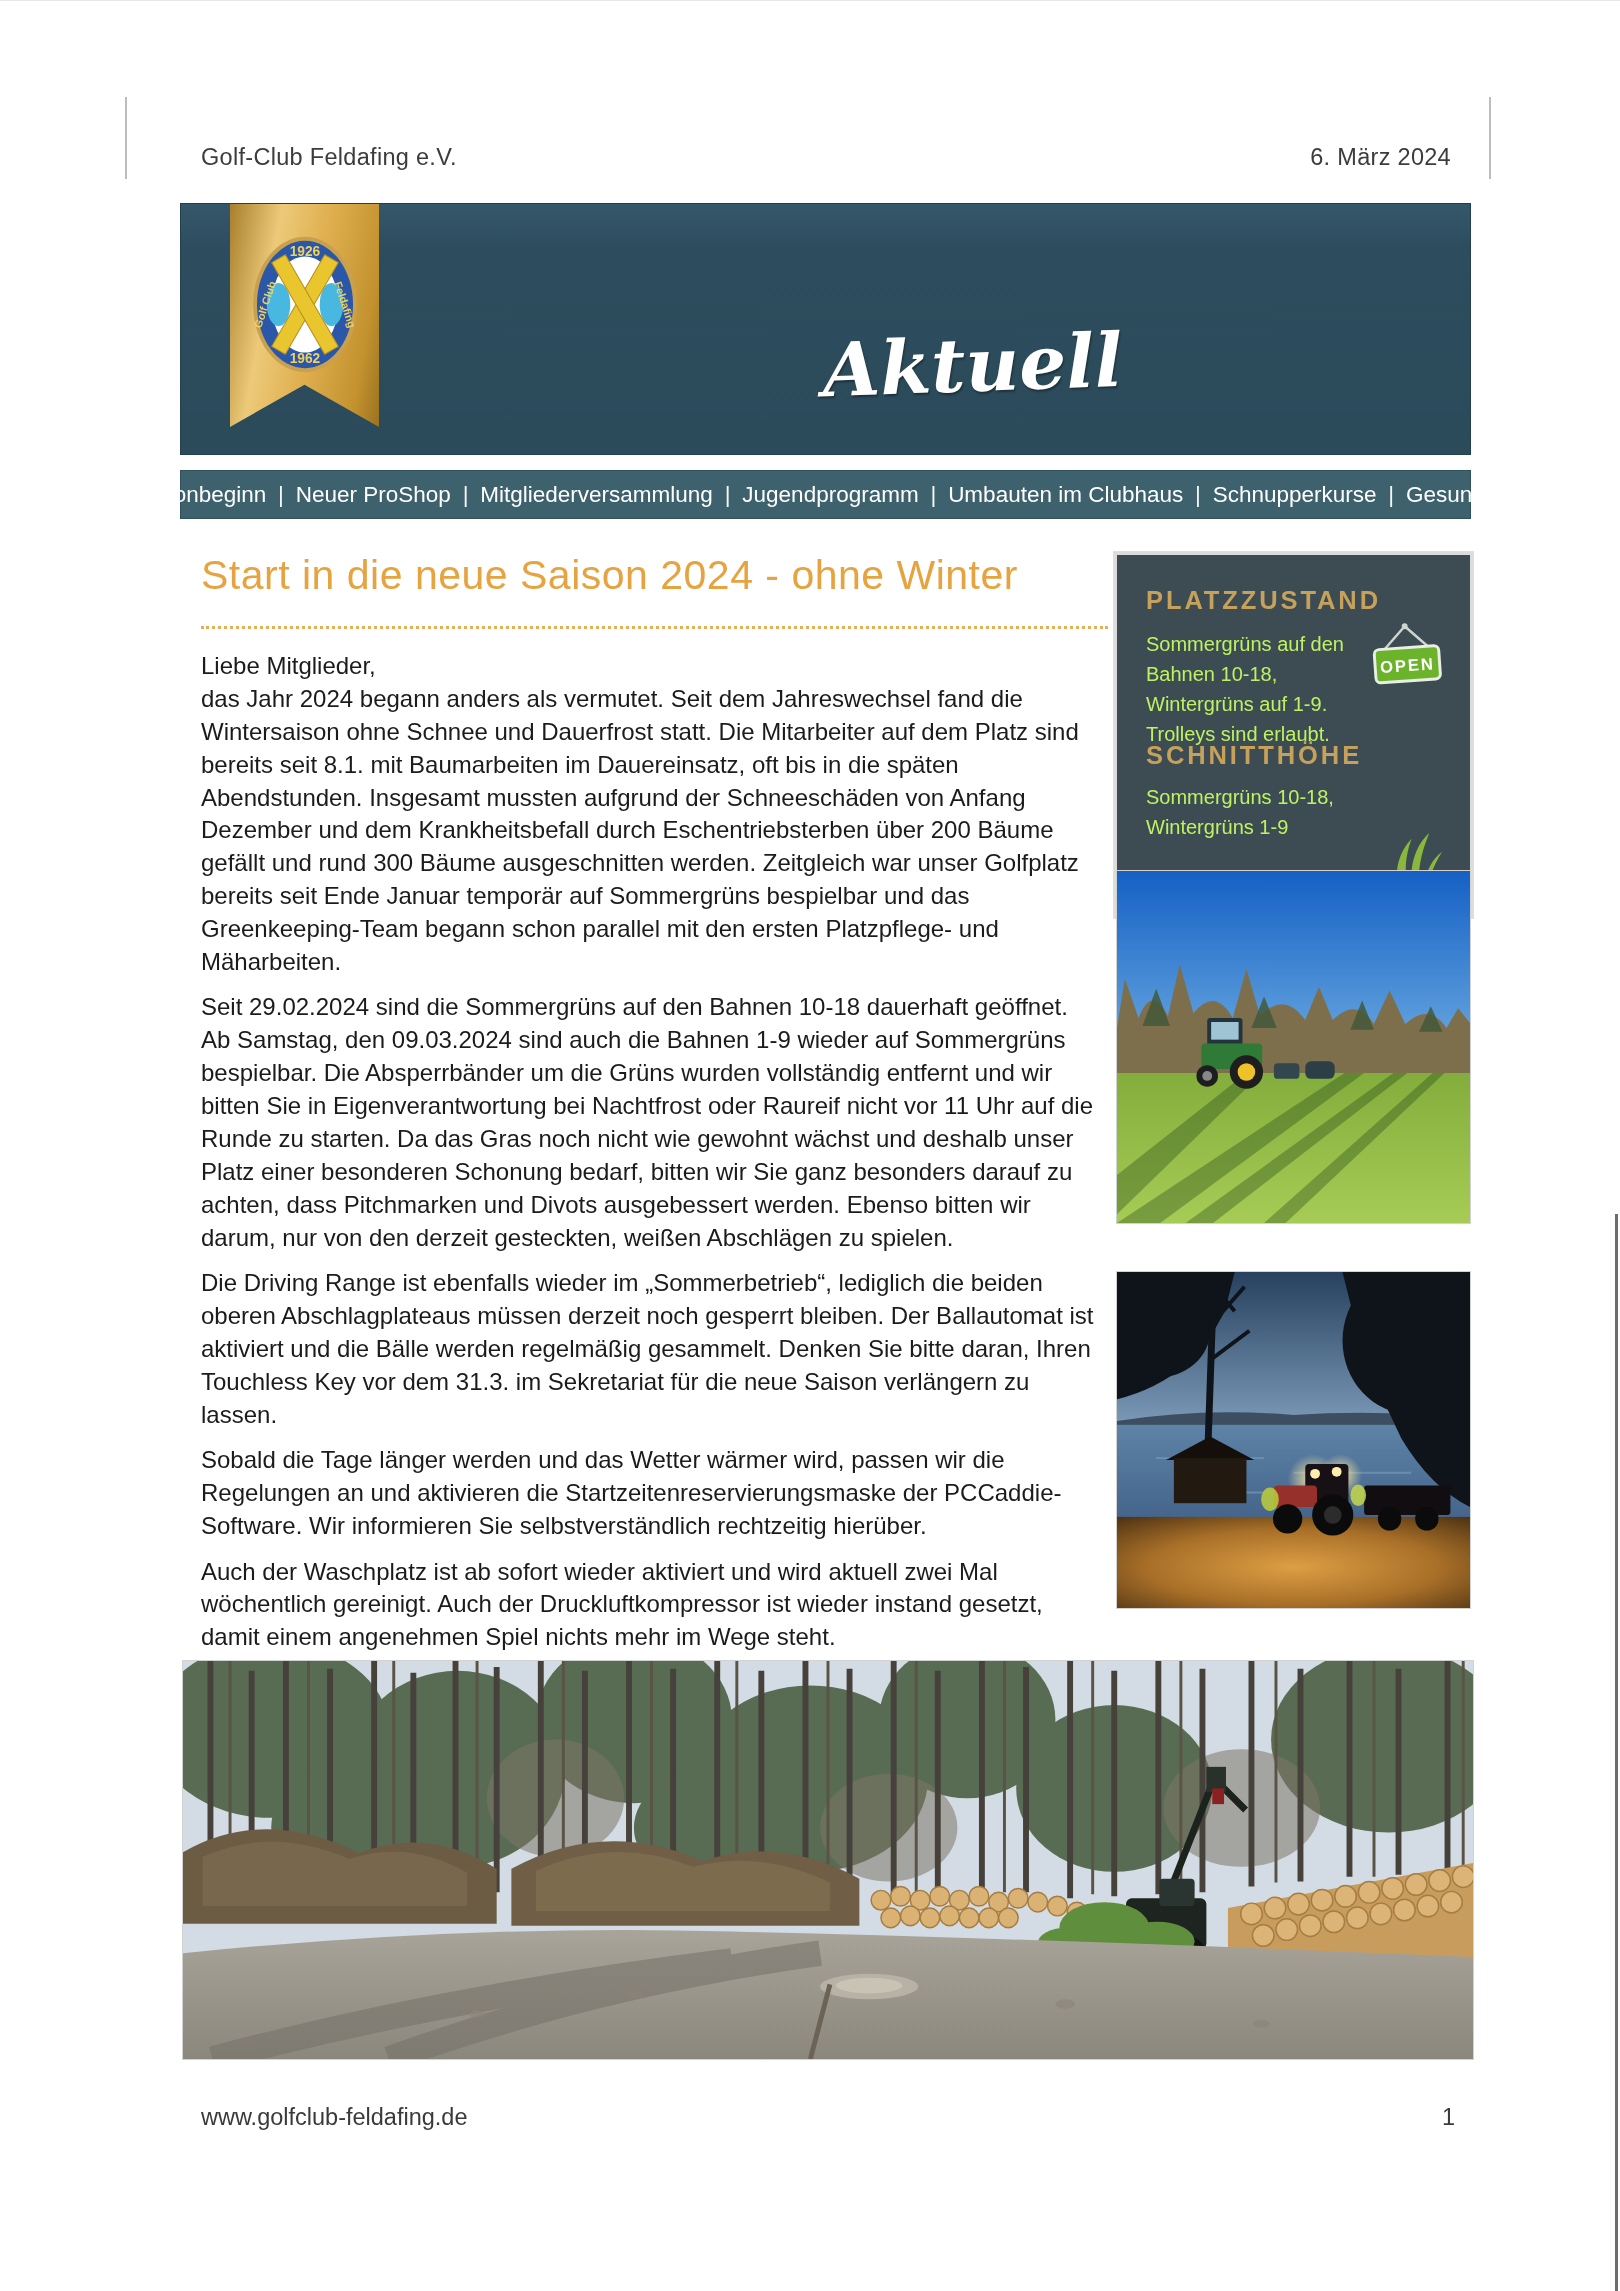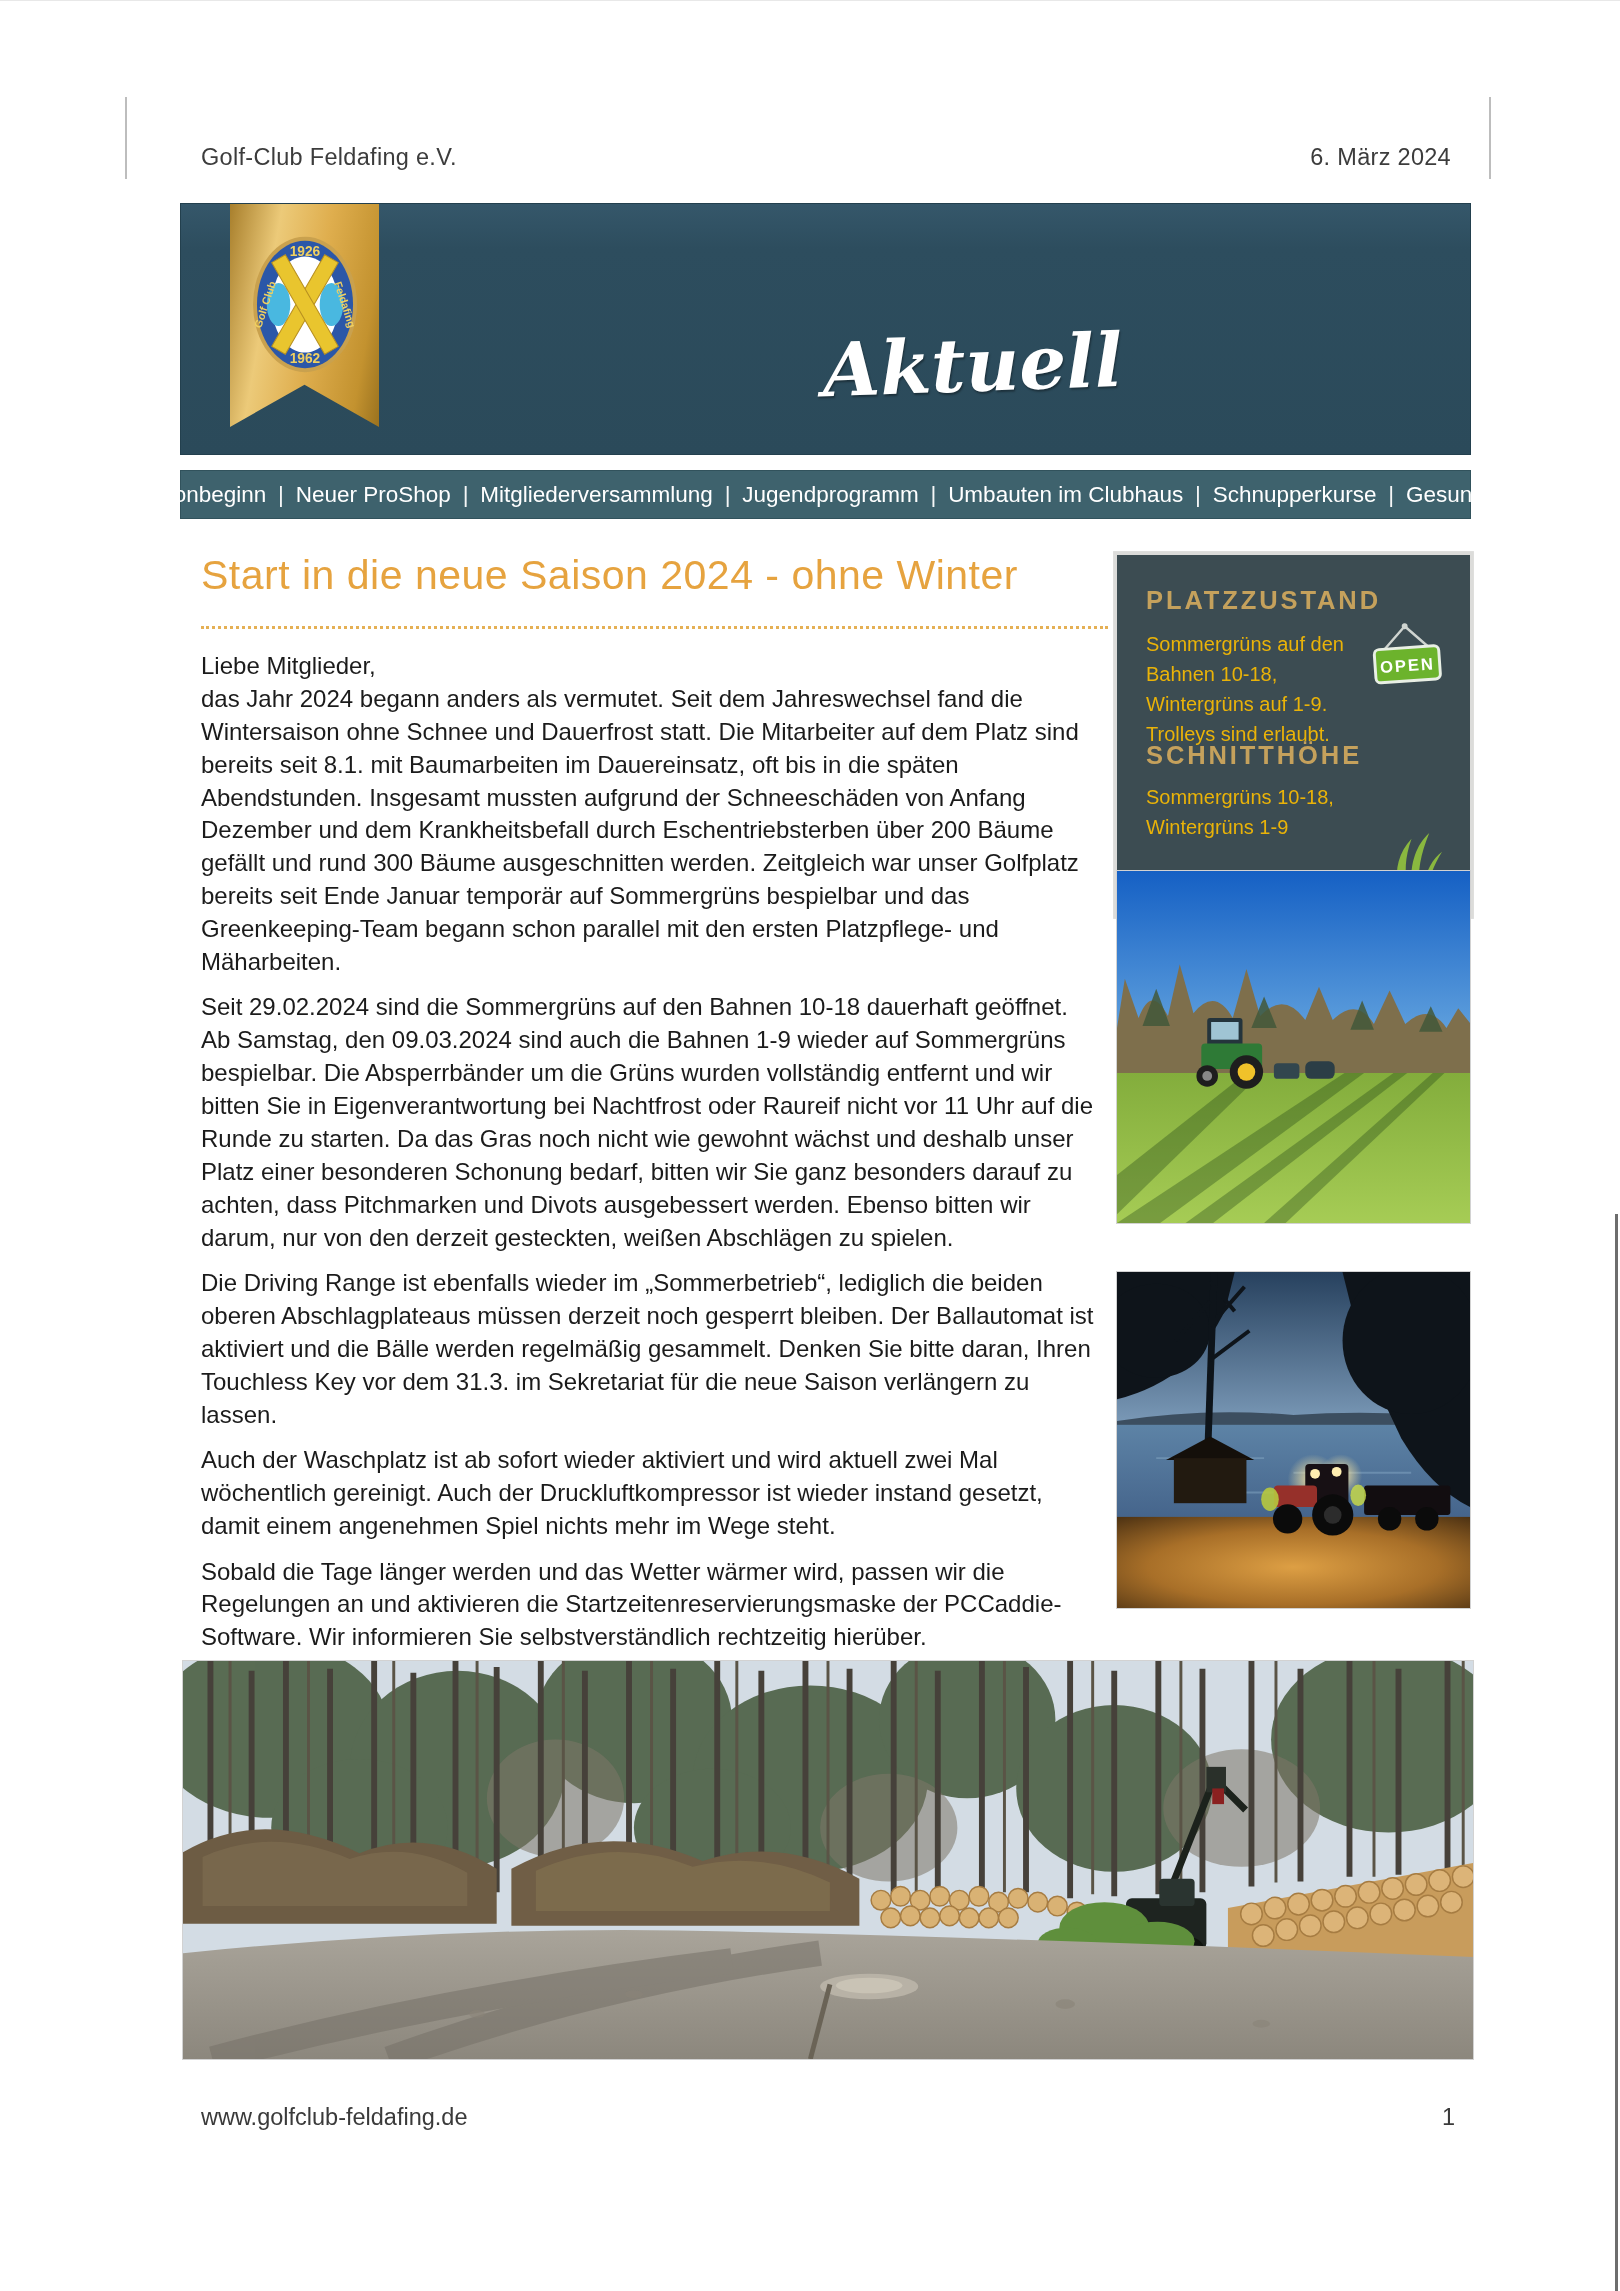--- a/index.html
+++ b/index.html
@@ -66,21 +66,21 @@
     position:absolute;left:1117px;top:554px;width:353px;height:360px;
     background:#3c4c52;box-shadow:0 0 0 3.9px #dcdcda;box-sizing:border-box;
     color:#e7eae8;
   }
   .sb-title{
     position:absolute;left:29px;font-size:25.5px;font-weight:700;
     letter-spacing:2.9px;color:#c5a15c;
   }
   .sb-title.t1{top:31px;}
   .sb-title.t2{top:186px;}
-  .sb-text{position:absolute;left:29px;font-size:20px;line-height:1.5;color:#eab308;}
+  .sb-text{position:absolute;left:29px;font-size:20px;line-height:1.5;color:#bef264;}
   .sb-text.x1{top:74px;width:223px;}
   .sb-text.x2{top:227px;width:216px;}
   .open-sign{position:absolute;right:17.6px;top:65px;}
   .grass{position:absolute;right:25.5px;bottom:25.5px;}
   
   .photo{position:absolute;box-shadow:0 0 0 1px #d2d2d2;background:#ccc;}
   .photo svg{display:block;width:100%;height:100%;}
   .photo1{left:1117px;top:870px;width:353px;height:352px;}
   .photo2{left:1117px;top:1271px;width:353px;height:336px;}
   .photo3{left:183px;top:1660px;width:1290px;height:398px;}
@@ -141,22 +141,22 @@
   </div>
 
   <div class="article-title">Start in die neue Saison 2024 - ohne Winter</div>
   <div class="dotted-rule"></div>
 
   <div class="body-copy">
     <p class="para">Liebe Mitglieder,
 das Jahr 2024 begann anders als vermutet. Seit dem Jahreswechsel fand die Wintersaison ohne Schnee und Dauerfrost statt. Die Mitarbeiter auf dem Platz sind bereits seit 8.1. mit Baumarbeiten im Dauereinsatz, oft bis in die späten Abendstunden. Insgesamt mussten aufgrund der Schneeschäden von Anfang Dezember und dem Krankheitsbefall durch Eschentriebsterben über 200 Bäume gefällt und rund 300 Bäume ausgeschnitten werden. Zeitgleich war unser Golfplatz bereits seit Ende Januar temporär auf Sommergrüns bespielbar und das Greenkeeping-Team begann schon parallel mit den ersten Platzpflege- und Mäharbeiten.</p>
     <p class="para">Seit 29.02.2024 sind die Sommergrüns auf den Bahnen 10-18 dauerhaft geöffnet. Ab Samstag, den 09.03.2024 sind auch die Bahnen 1-9 wieder auf Sommergrüns bespielbar. Die Absperrbänder um die Grüns wurden vollständig entfernt und wir bitten Sie in Eigenverantwortung bei Nachtfrost oder Raureif nicht vor 11 Uhr auf die Runde zu starten. Da das Gras noch nicht wie gewohnt wächst und deshalb unser Platz einer besonderen Schonung bedarf, bitten wir Sie ganz besonders darauf zu achten, dass Pitchmarken und Divots ausgebessert werden. Ebenso bitten wir darum, nur von den derzeit gesteckten, weißen Abschlägen zu spielen.</p>
     <p class="para">Die Driving Range ist ebenfalls wieder im „Sommerbetrieb“, lediglich die beiden oberen Abschlagplateaus müssen derzeit noch gesperrt bleiben. Der Ballautomat ist aktiviert und die Bälle werden regelmäßig gesammelt. Denken Sie bitte daran, Ihren Touchless Key vor dem 31.3. im Sekretariat für die neue Saison verlängern zu lassen.</p>
+    <p class="para">Sobald die Tage länger werden und das Wetter wärmer wird, passen wir die Regelungen an und aktivieren die Startzeitenreservierungsmaske der PCCaddie-Software. Wir informieren Sie selbstverständlich rechtzeitig hierüber.</p>
     <p class="para">Auch der Waschplatz ist ab sofort wieder aktiviert und wird aktuell zwei Mal wöchentlich gereinigt. Auch der Druckluftkompressor ist wieder instand gesetzt, damit einem angenehmen Spiel nichts mehr im Wege steht.</p>
-    <p class="para">Sobald die Tage länger werden und das Wetter wärmer wird, passen wir die Regelungen an und aktivieren die Startzeitenreservierungsmaske der PCCaddie-Software. Wir informieren Sie selbstverständlich rechtzeitig hierüber.</p>
     <p class="para">Den tagesaktuellen Platzzustand finden Sie in gewohnter Weise auf der Startseite der Clubhomepage unter www.golfclub-feldafing.de. Starten Sie mit viel Freude und Spaß am Golfen in die neue Saison und genießen Sie Ihre ersten Runden auf unserem schönen Golfplatz.</p>
   </div>
 
   <div class="sidebar">
     <div class="sb-title t1">PLATZZUSTAND</div>
     <div class="sb-text x1">Sommergrüns auf den Bahnen 10-18, Wintergrüns auf 1-9. Trolleys sind erlaubt.</div>
     <svg class="open-sign" width="90" height="69" viewBox="0 0 92 70">
       <g transform="rotate(-4 46 40)">
         <path d="M46,6 L22,30 M46,6 L70,30" stroke="#cfd4d0" stroke-width="2.5" fill="none"></path>
         <circle cx="46" cy="6" r="3" fill="#cfd4d0"></circle>

